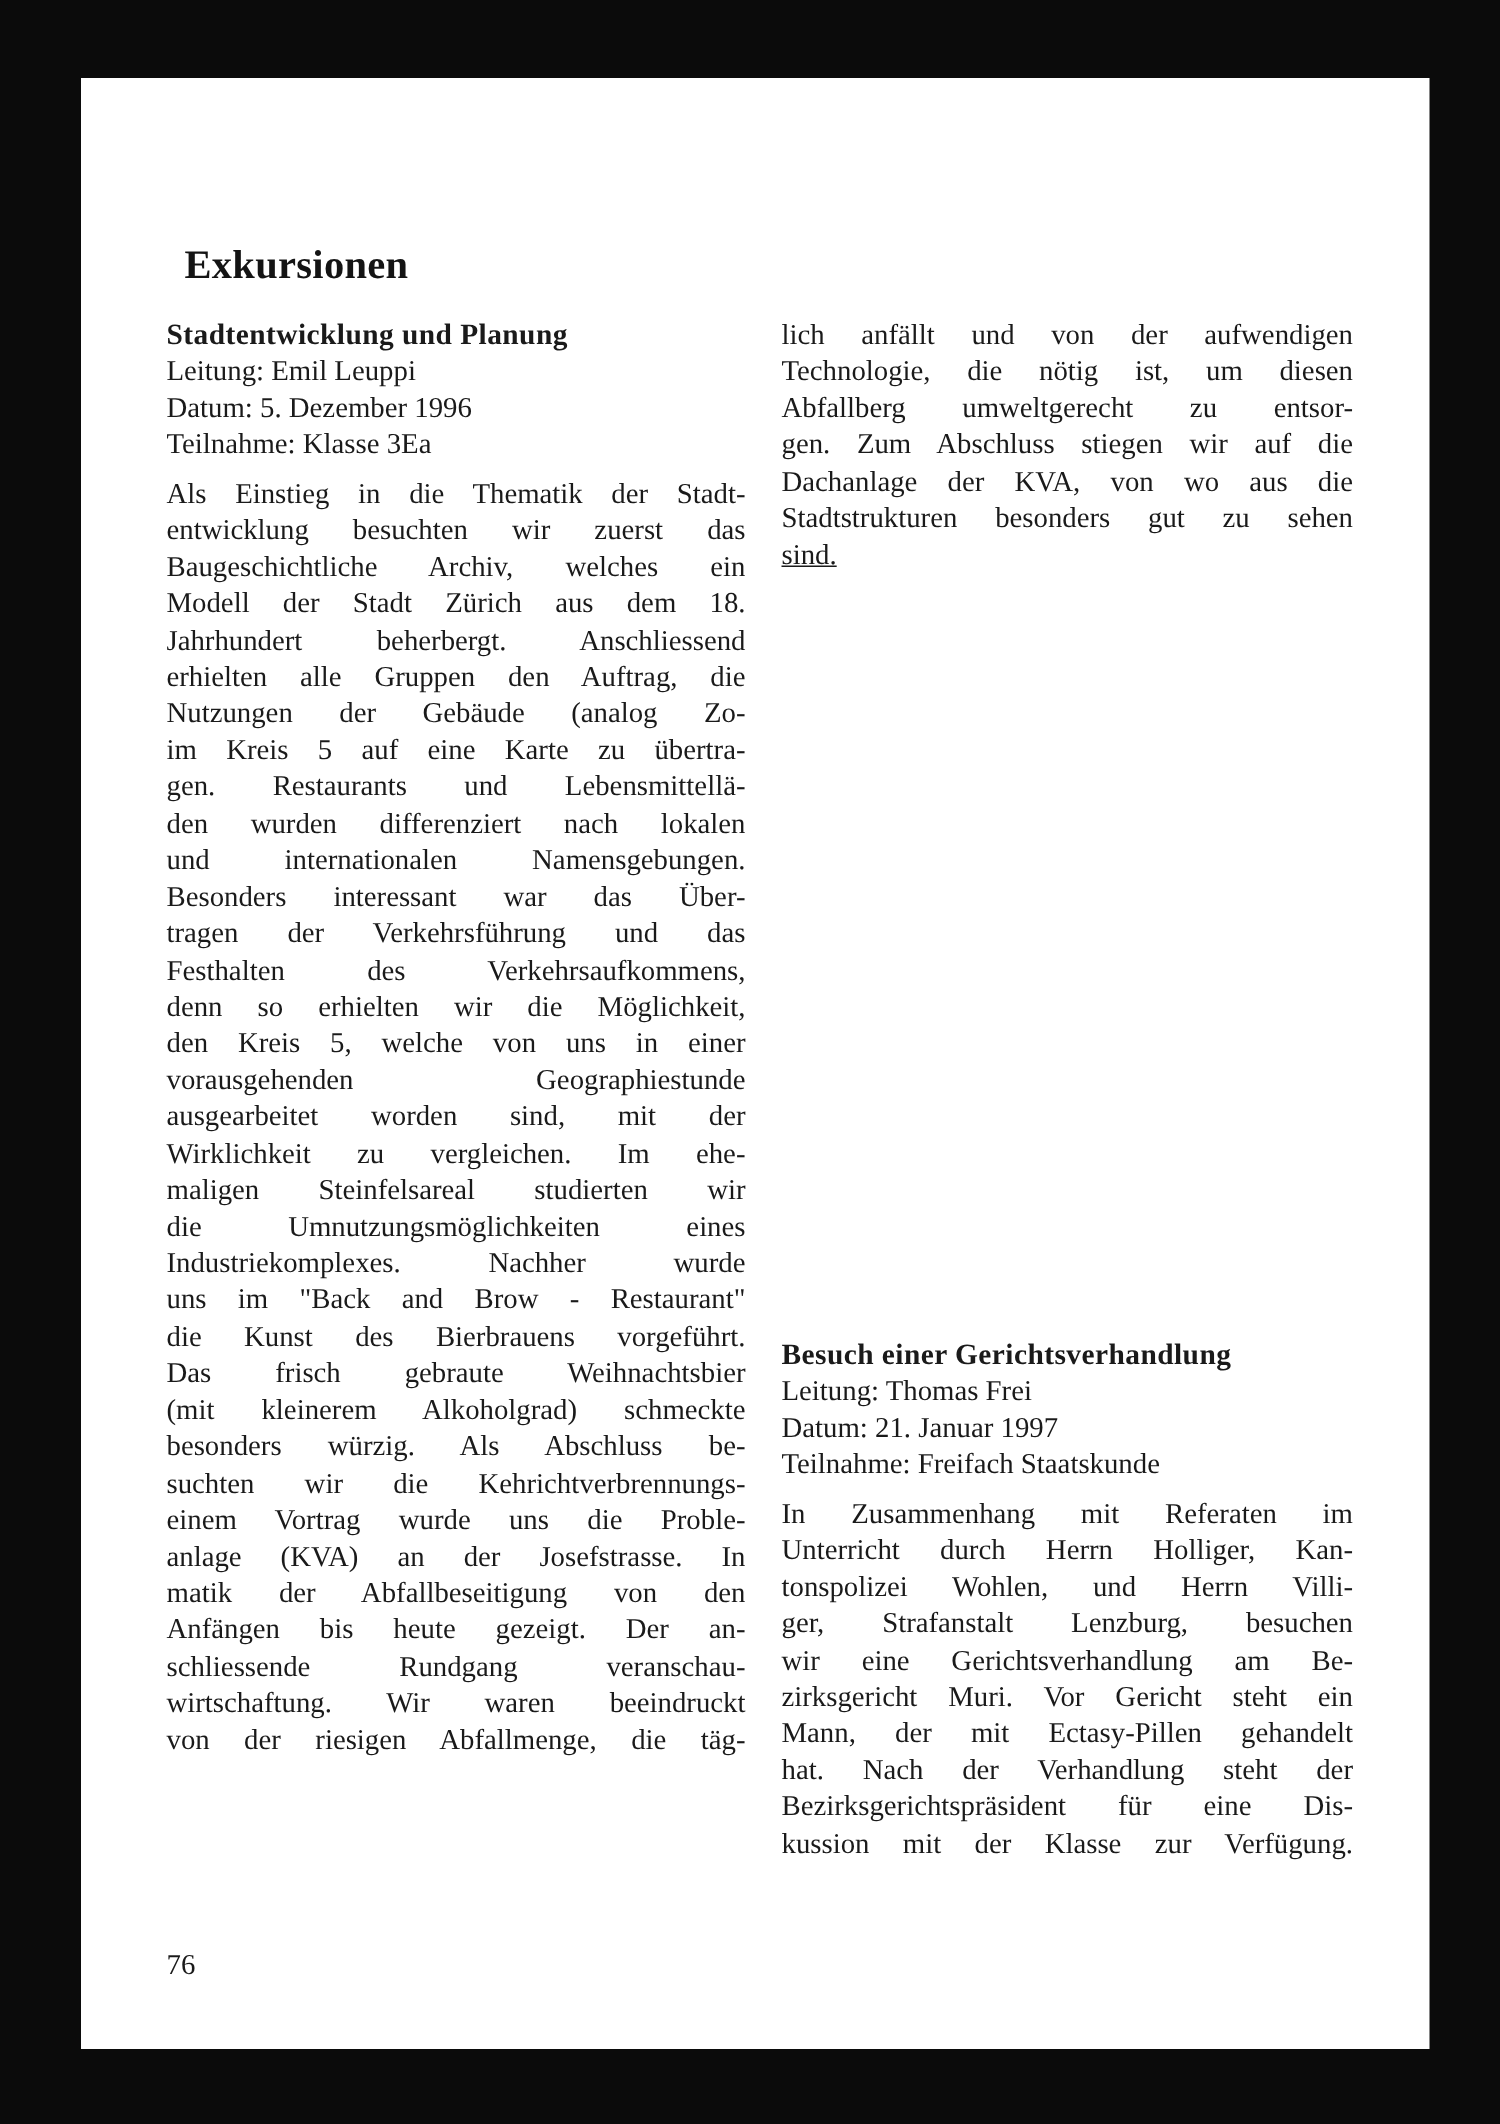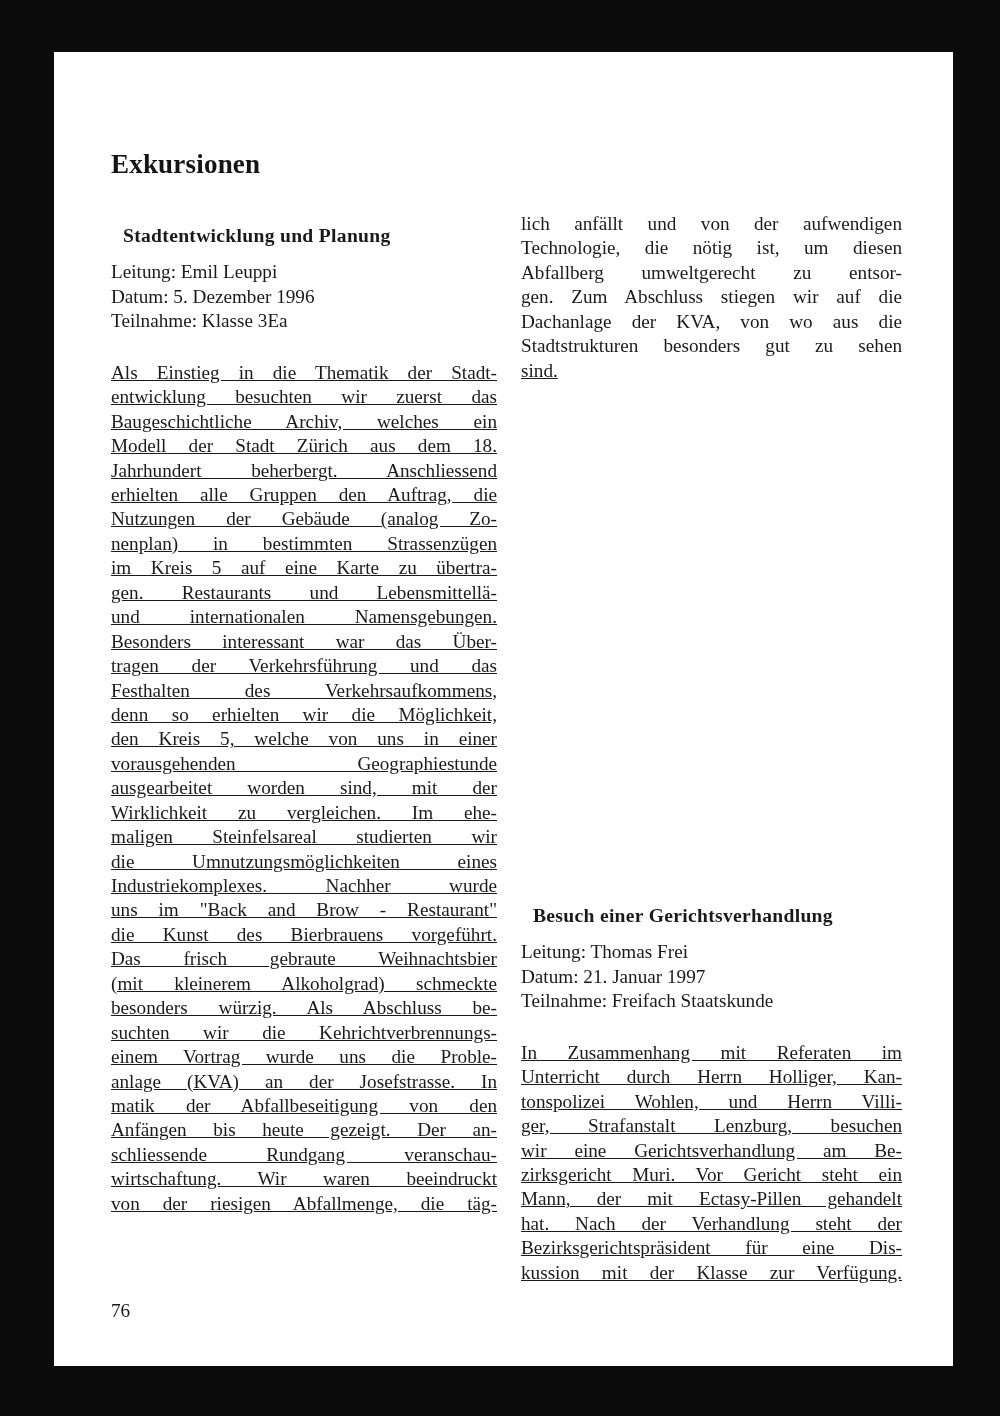--- a/index.html
+++ b/index.html
@@ -20,21 +20,21 @@
     left: 54px;
     top: 52px;
     width: 899px;
     height: 1314px;
     background: #ffffff;
   }
   .page-title {
     position: absolute;
     left: 57px;
     top: 97px;
-    margin: 0;
+    margin: 12px;
     font-size: 27px;
     font-weight: bold;
     letter-spacing: 0.2px;
     color: #141414;
   }
   .col {
     position: absolute;
     width: 386px;
     font-size: 19.2px;
     line-height: 24.45px;
@@ -47,33 +47,32 @@
     left: 467px;
     top: 160px;
     width: 381px;
   }
   .col-right-bottom {
     left: 467px;
     top: 840px;
     width: 381px;
   }
   .section-heading {
-    margin: 12px;
+    margin: 0;
     font-size: 19.6px;
     font-weight: bold;
     line-height: 24.45px;
     letter-spacing: 0.3px;
   }
   .meta-line {
     display: block;
     white-space: nowrap;
   }
   .body-text {
-    margin: 27px 0 0 0;
-    text-decoration: underline;
+    margin: 8px 0 0 0;
   }
   .line {
     display: block;
     text-align: justify;
     text-align-last: justify;
     white-space: nowrap;
     height: 24.45px;
     overflow: visible;
   }
   .line.last {
@@ -102,23 +101,23 @@
     <span class="meta-line">Teilnahme: Klasse 3Ea</span>
 
     <div class="body-text">
       <span class="line">Als Einstieg in die Thematik der Stadt-</span>
       <span class="line">entwicklung besuchten wir zuerst das</span>
       <span class="line">Baugeschichtliche Archiv, welches ein</span>
       <span class="line">Modell der Stadt Zürich aus dem 18.</span>
       <span class="line">Jahrhundert beherbergt. Anschliessend</span>
       <span class="line">erhielten alle Gruppen den Auftrag, die</span>
       <span class="line">Nutzungen der Gebäude (analog Zo-</span>
-      <span class="line">nenplan) in bestimmten Strassenzügen</span>
       <span class="line">im Kreis 5 auf eine Karte zu übertra-</span>
       <span class="line">gen. Restaurants und Lebensmittellä-</span>
+      <span class="line">den wurden differenziert nach lokalen</span>
       <span class="line">und internationalen Namensgebungen.</span>
       <span class="line">Besonders interessant war das Über-</span>
       <span class="line">tragen der Verkehrsführung und das</span>
       <span class="line">Festhalten des Verkehrsaufkommens,</span>
       <span class="line">denn so erhielten wir die Möglichkeit,</span>
       <span class="line">den Kreis 5, welche von uns in einer</span>
       <span class="line">vorausgehenden Geographiestunde</span>
       <span class="line">ausgearbeitet worden sind, mit der</span>
       <span class="line">Wirklichkeit zu vergleichen. Im ehe-</span>
       <span class="line">maligen Steinfelsareal studierten wir</span>

